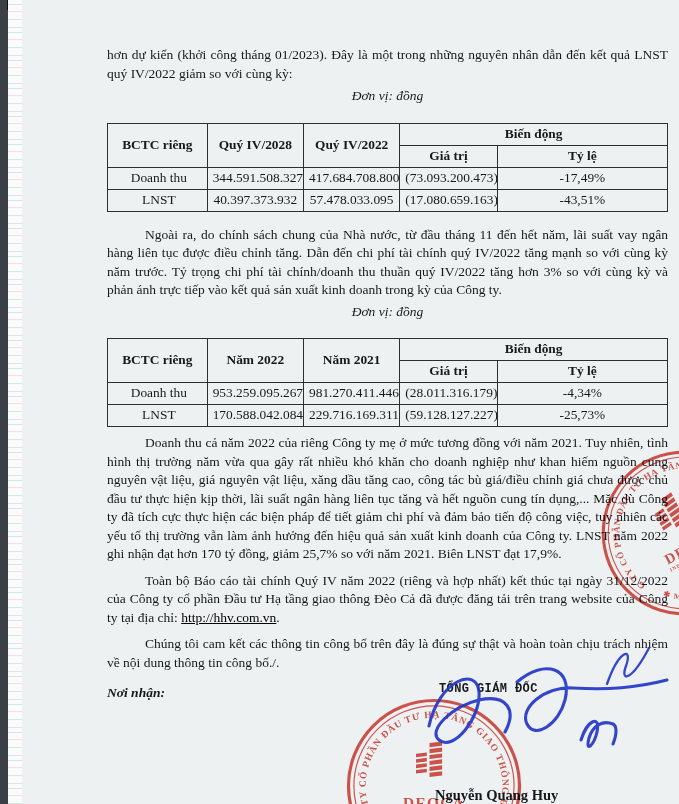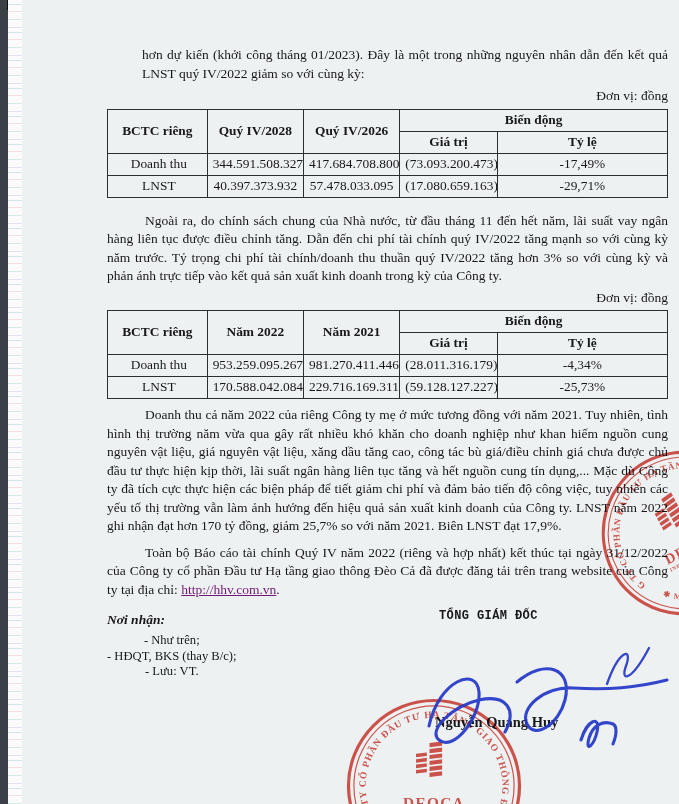--- a/index.html
+++ b/index.html
@@ -24,33 +24,33 @@
   .page{
     position:absolute;left:22px;top:0;width:657px;height:804px;
     background:#eef1f2;overflow:hidden;color:#17181c;
   }
   .content{
     position:absolute;left:85px;top:0;width:561px;
     font-size:13.5px;line-height:18.5px;text-align:justify;
   }
   .content p{margin:0;}
   .para{ text-indent:38px; }
-  .para.no-indent{ text-indent:0;margin-left:35px; }
+  .para.no-indent{ text-indent:0; }
   .p1{margin-top:46px !important;}
-  .unit{ text-align:right;margin-top:4px !important;font-size:13.5px;}
+  .unit{ text-align:center;font-style:italic;margin-top:4px !important;font-size:13.5px;}
   .unit2{margin-top:3px !important;}
   .mt-p2{margin-top:14px !important;}
   .mt-p3{margin-top:7px !important;}
   .mt-p4{margin-top:8px !important;}
   .mt-p5{margin-top:8px !important;}
-  a.doc-link{color:#701a75;text-decoration:underline;}
+  a.doc-link{color:#000000;text-decoration:underline;}
 
   table.fin-table{
     width:100%;border-collapse:collapse;table-layout:fixed;
-    margin-top:3px;font-size:13.4px;text-align:center;
+    margin-top:17px;font-size:13.4px;text-align:center;
   }
   .fin-table th,.fin-table td{border:1px solid #2b2f33;padding:0 5px;height:21px;overflow:hidden;white-space:nowrap;}
   .fin-table th{font-weight:bold;}
   .fin-table td.lbl{text-align:center;padding-left:8px;}
   .fin-table col.c1{width:17.8%;}
   .fin-table col.c2{width:17.2%;}
   .fin-table col.c3{width:17.2%;}
   .fin-table col.c4{width:17.4%;}
   .fin-table col.c5{width:30.4%;}
 
@@ -86,42 +86,42 @@
           <col class="c1">
           <col class="c2">
           <col class="c3">
           <col class="c4">
           <col class="c5">
         </colgroup>
       <thead>
         <tr>
           <th rowspan="2">BCTC riêng</th>
           <th rowspan="2">Quý IV/2028</th>
-          <th rowspan="2">Quý IV/2026</th>
+          <th rowspan="2">Quý IV/2022</th>
           <th colspan="2">Biến động</th>
         </tr>
         <tr>
           <th>Giá trị</th>
           <th>Tỷ lệ</th>
         </tr>
       </thead>
       <tbody>
         <tr>
           <td class="lbl">Doanh thu</td>
           <td>344.591.508.327</td>
           <td>417.684.708.800</td>
           <td>(73.093.200.473)</td>
           <td>-17,49%</td>
         </tr>
         <tr>
           <td class="lbl">LNST</td>
           <td>40.397.373.932</td>
           <td>57.478.033.095</td>
           <td>(17.080.659.163)</td>
-          <td>-29,71%</td>
+          <td>-43,51%</td>
         </tr>
       </tbody>
     </table>
 
     <p class="para mt-p2">Ngoài ra, do chính sách chung của Nhà nước, từ đầu tháng 11 đến hết năm, lãi suất vay ngân hàng liên tục được điều chỉnh tăng. Dẫn đến chi phí tài chính quý IV/2022 tăng mạnh so với cùng kỳ năm trước. Tỷ trọng chi phí tài chính/doanh thu thuần quý IV/2022 tăng hơn 3% so với cùng kỳ và phản ánh trực tiếp vào kết quả sản xuất kinh doanh trong kỳ của Công ty.</p>
 
     <p class="unit unit2">Đơn vị: đồng</p>
 
     <table class="fin-table">
       <colgroup>
@@ -158,28 +158,24 @@
           <td>(59.128.127.227)</td>
           <td>-25,73%</td>
         </tr>
       </tbody>
     </table>
 
     <p class="para mt-p3">Doanh thu cả năm 2022 của riêng Công ty mẹ ở mức tương đồng với năm 2021. Tuy nhiên, tình hình thị trường năm vừa qua gây rất nhiều khó khăn cho doanh nghiệp như khan hiếm nguồn cung nguyên vật liệu, giá nguyên vật liệu, xăng dầu tăng cao, công tác bù giá/điều chỉnh giá chưa được chủ đầu tư thực hiện kịp thời, lãi suất ngân hàng liên tục tăng và hết nguồn cung tín dụng,... Mặc dù Công ty đã tích cực thực hiện các biện pháp để tiết giảm chi phí và đảm bảo tiến độ công việc, tuy nhiên các yếu tố thị trường vẫn làm ảnh hưởng đến hiệu quả sản xuất kinh doanh của Công ty. LNST năm 2022 ghi nhận đạt hơn 170 tỷ đồng, giảm 25,7% so với năm 2021. Biên LNST đạt 17,9%.</p>
 
     <p class="para mt-p4"><span>Toàn bộ Báo cáo tài chính Quý IV năm 2022 (riêng và hợp nhất) kết thúc tại ngày 31/12/2022 của Công ty cổ phần Đầu tư Hạ tầng giao thông Đèo Cả đã được đăng tải trên trang website của Công ty tại địa chỉ: </span><a class="doc-link" href="#">http://hhv.com.vn</a><span>.</span></p>
 
+    <p class="para mt-p5">Chúng tôi cam kết các thông tin công bố trên đây là đúng sự thật và hoàn toàn chịu trách nhiệm về nội dung thông tin công bố./.</p>
 
     <div class="footer">
       <div class="recipients-title">Nơi nhận:</div>
-      <div class="recipients">
-        <div>- Như trên;</div>
-        <div>- HĐQT, BKS (thay B/c);</div>
-        <div>- Lưu: VT.</div>
-      </div>
       <div class="signer-title">TỔNG GIÁM ĐỐC</div>
       <div class="signer-name">Nguyễn Quang Huy</div>
     </div>
 
   </div>
 
   <svg class="stamp stamp-main" viewBox="0 0 200 200">
     <g fill="none" stroke="#d6453c">
       <circle cx="100" cy="100" r="95" stroke-width="3.6"></circle>
       <circle cx="100" cy="100" r="89" stroke-width="1.3"></circle>

